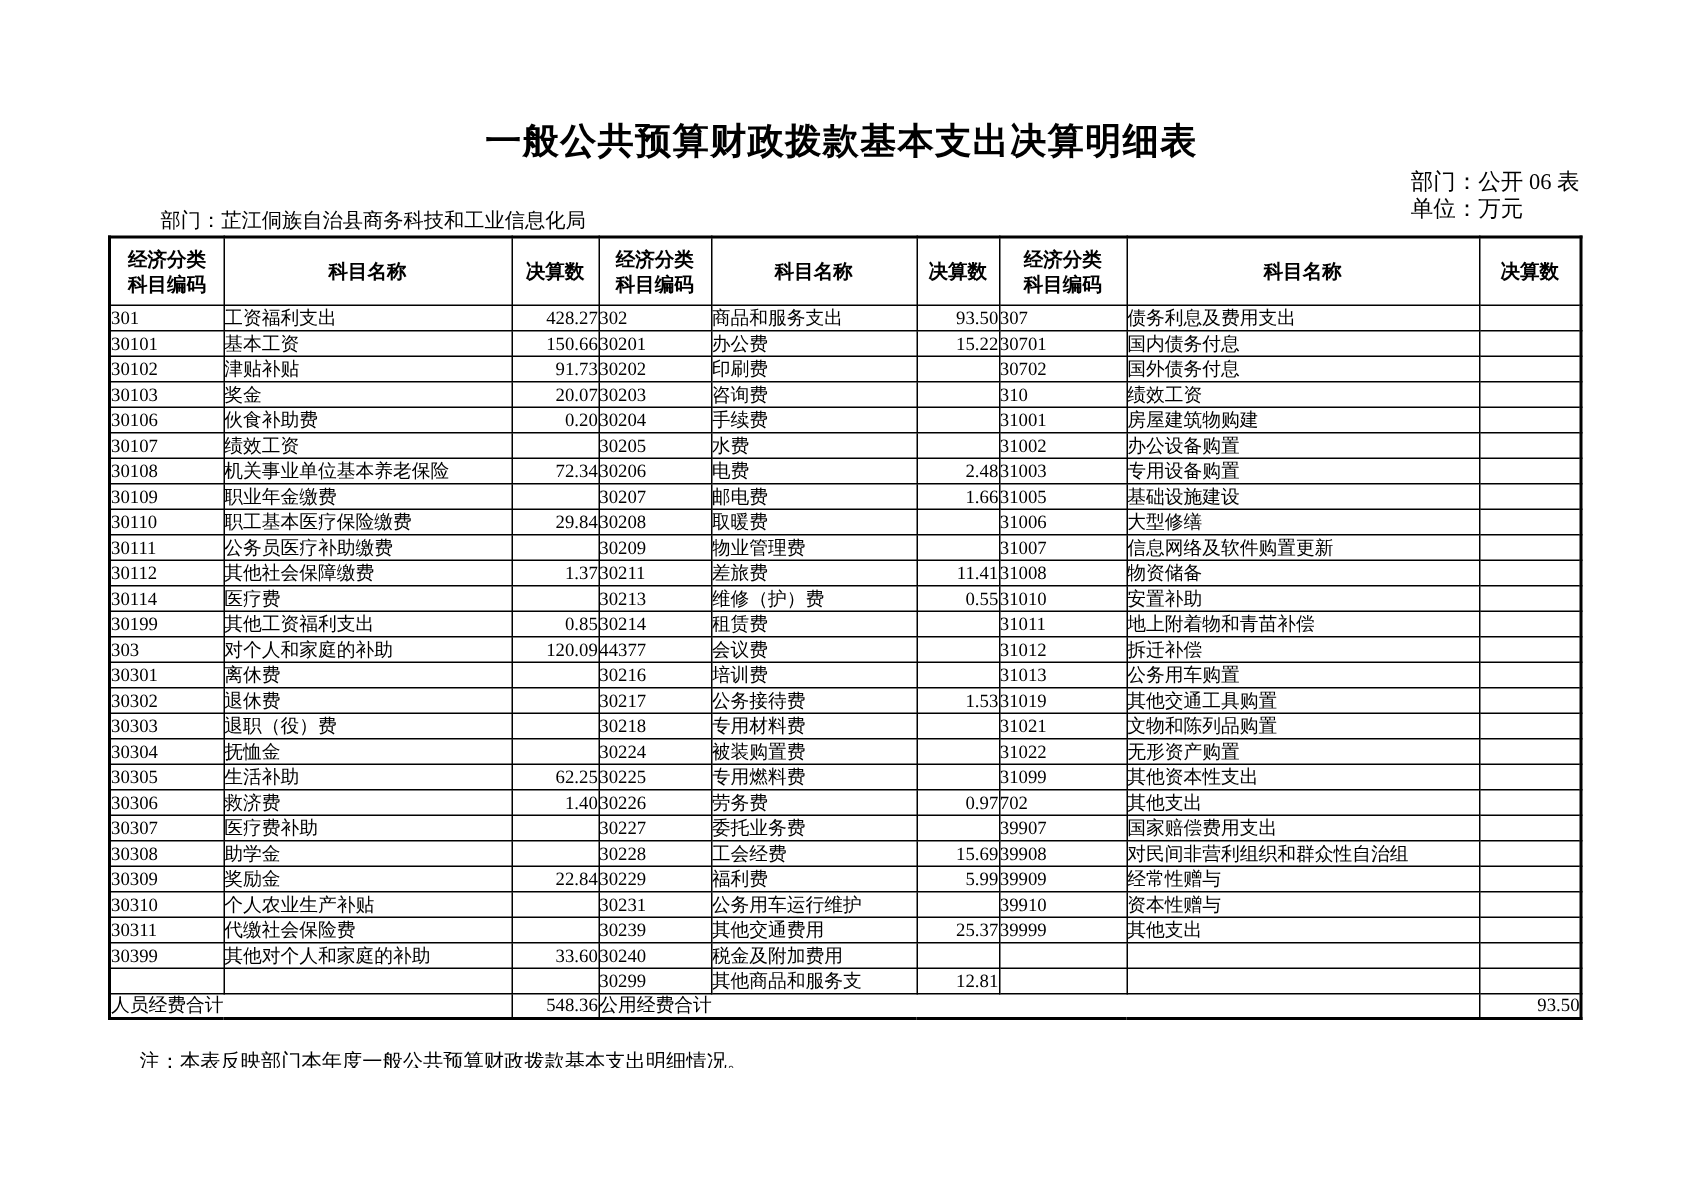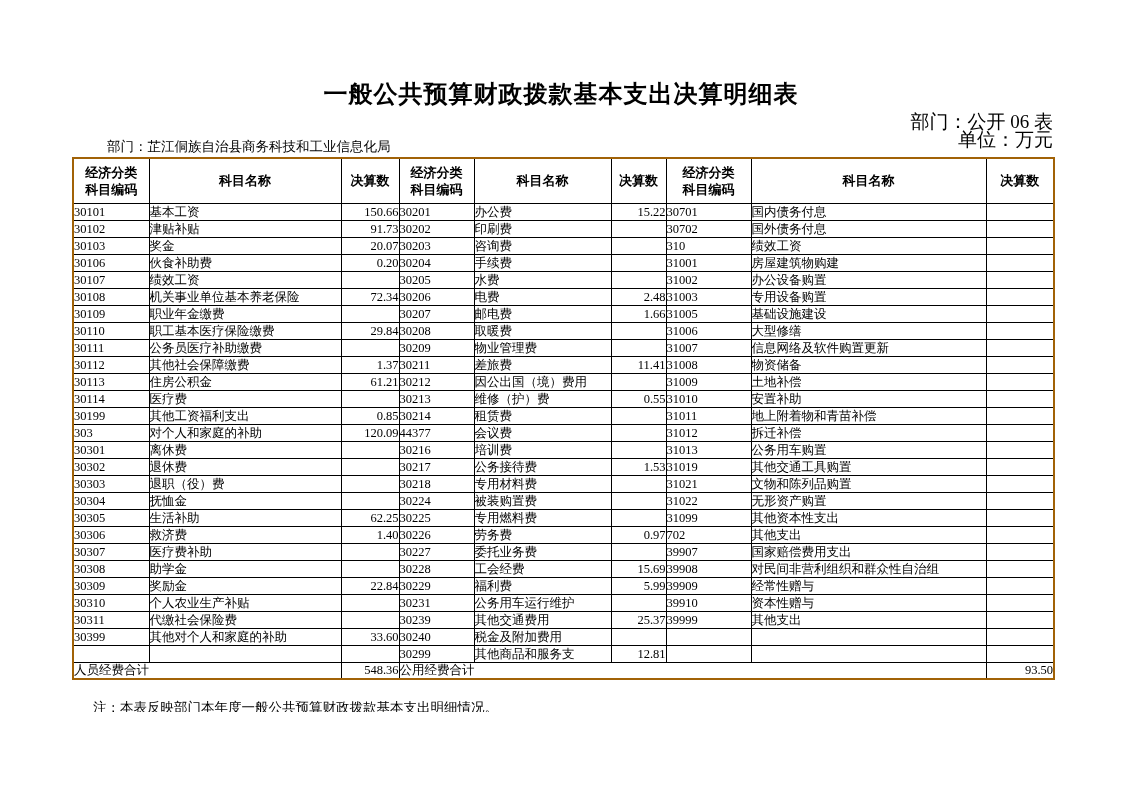--- a/index.html
+++ b/index.html
@@ -19,22 +19,21 @@
     width: 100%;
     text-align: center;
     font-family: "DejaVu Sans", "Liberation Sans", sans-serif;
     font-weight: bold;
     font-size: 24px;
     letter-spacing: 1px;
   }
   .info-right {
     position: absolute;
     top: 113px; right: 69px;
-    text-align: right;
-    font-size: 19px;
+    font-size: 15px;
     line-height: 18px;
   }
   .dept-line {
     position: absolute;
     top: 138px; left: 107px;
     font-size: 13.5px;
   }
   table.budget {
     position: absolute;
     top: 157px; left: 72px;
@@ -42,21 +41,21 @@
     border-collapse: collapse;
     table-layout: fixed;
     font-size: 12.5px;
   }
   table.budget th, table.budget td {
     border: 1px solid #000;
     overflow: hidden;
     white-space: nowrap;
     padding: 0;
   }
-  table.budget { border: 2px solid #a16207; }
+  table.budget { border: 2px solid #000000; }
   thead th {
     height: 45px;
     font-weight: bold;
     font-size: 13px;
     text-align: center;
     vertical-align: middle;
     line-height: 17px;
   }
   tbody td, tfoot td {
     height: 17px;
@@ -127,20 +126,31 @@
         <th>
           <span>经济分类</span><br>
           <span>科目编码</span>
         </th>
         <th>科目名称</th>
         <th>决算数</th>
       </tr>
     </thead>
     <tbody>
         <tr>
+          <td class="code">301</td>
+          <td class="name">工资福利支出</td>
+          <td class="amount">428.27</td>
+          <td class="code">302</td>
+          <td class="name">商品和服务支出</td>
+          <td class="amount">93.50</td>
+          <td class="code">307</td>
+          <td class="name">债务利息及费用支出</td>
+          <td class="amount"></td>
+        </tr>
+        <tr>
           <td class="code">30101</td>
           <td class="name">基本工资</td>
           <td class="amount">150.66</td>
           <td class="code">30201</td>
           <td class="name">办公费</td>
           <td class="amount">15.22</td>
           <td class="code">30701</td>
           <td class="name">国内债务付息</td>
           <td class="amount"></td>
         </tr>
@@ -234,31 +244,20 @@
         </tr>
         <tr>
           <td class="code">30112</td>
           <td class="name">其他社会保障缴费</td>
           <td class="amount">1.37</td>
           <td class="code">30211</td>
           <td class="name">差旅费</td>
           <td class="amount">11.41</td>
           <td class="code">31008</td>
           <td class="name">物资储备</td>
-          <td class="amount"></td>
-        </tr>
-        <tr>
-          <td class="code">30113</td>
-          <td class="name">住房公积金</td>
-          <td class="amount">61.21</td>
-          <td class="code">30212</td>
-          <td class="name">因公出国（境）费用</td>
-          <td class="amount"></td>
-          <td class="code">31009</td>
-          <td class="name">土地补偿</td>
           <td class="amount"></td>
         </tr>
         <tr>
           <td class="code">30114</td>
           <td class="name">医疗费</td>
           <td class="amount"></td>
           <td class="code">30213</td>
           <td class="name">维修（护）费</td>
           <td class="amount">0.55</td>
           <td class="code">31010</td>

